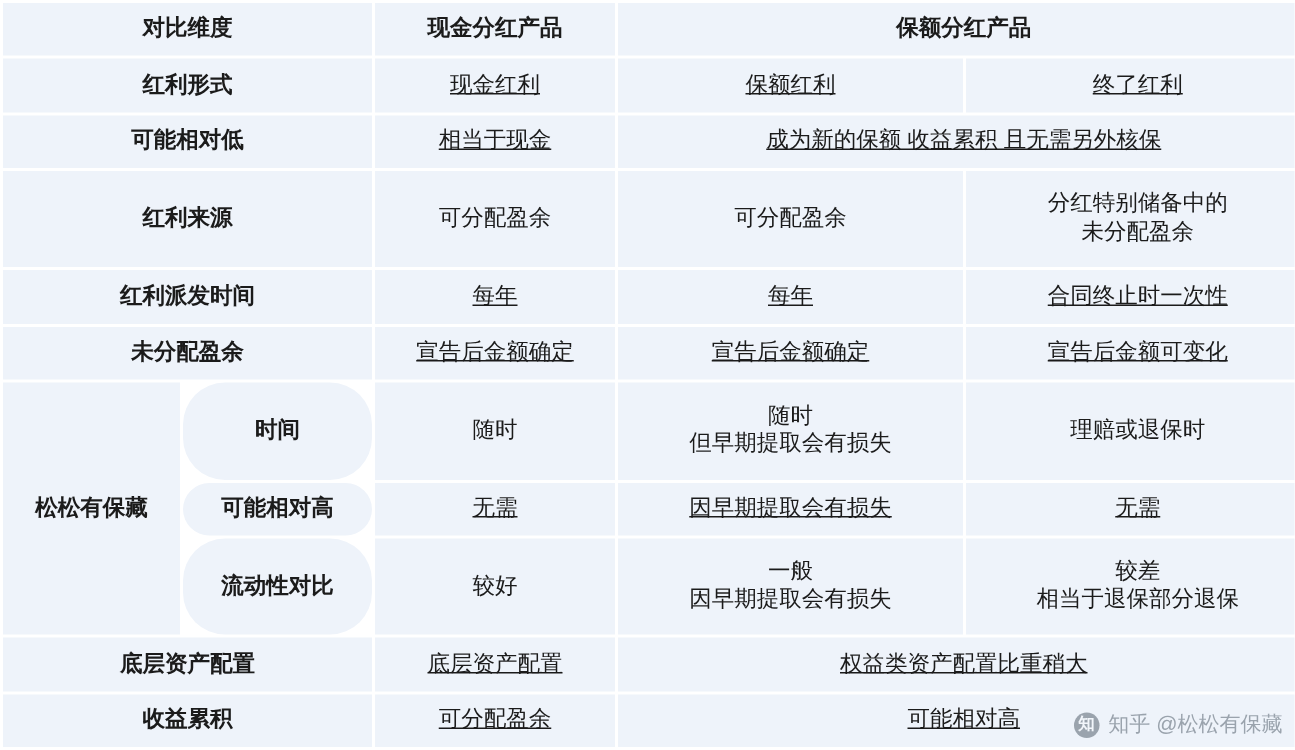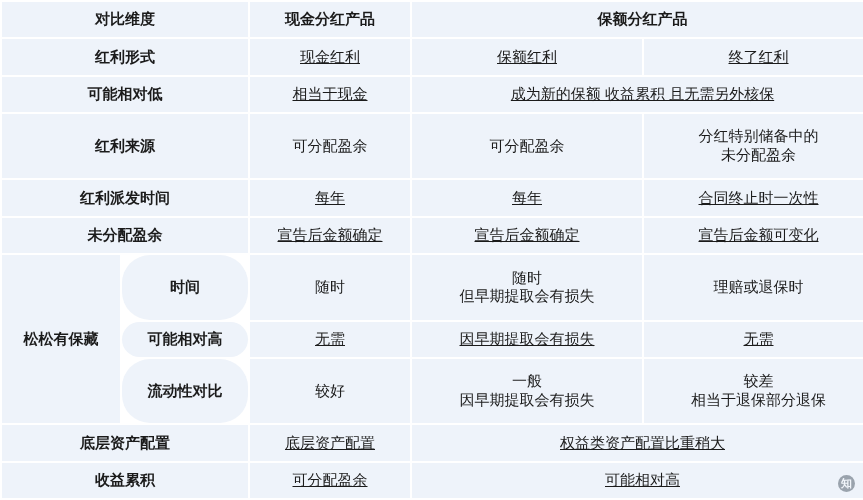--- a/index.html
+++ b/index.html
@@ -174,14 +174,15 @@
       <tr>
         <td class="lbl-blue" colspan="2">收益累积</td>
         <td class="cell-light">可分配盈余</td>
         <td class="cell-light" colspan="2">可能相对高</td>
       </tr>
     </tbody>
   </table>
 
   <div class="watermark">
     <span class="wm-logo">知</span>
+    <span>知乎 @松松有保藏</span>
   </div>
 </div>
 
 </body></html>

